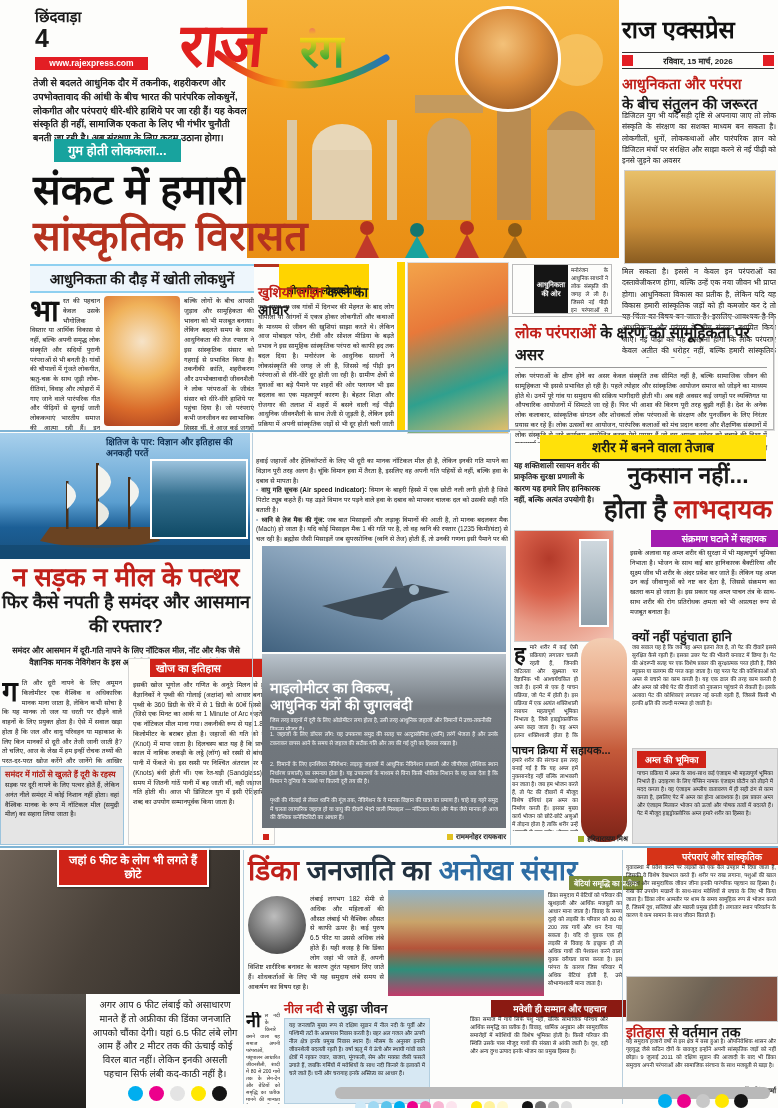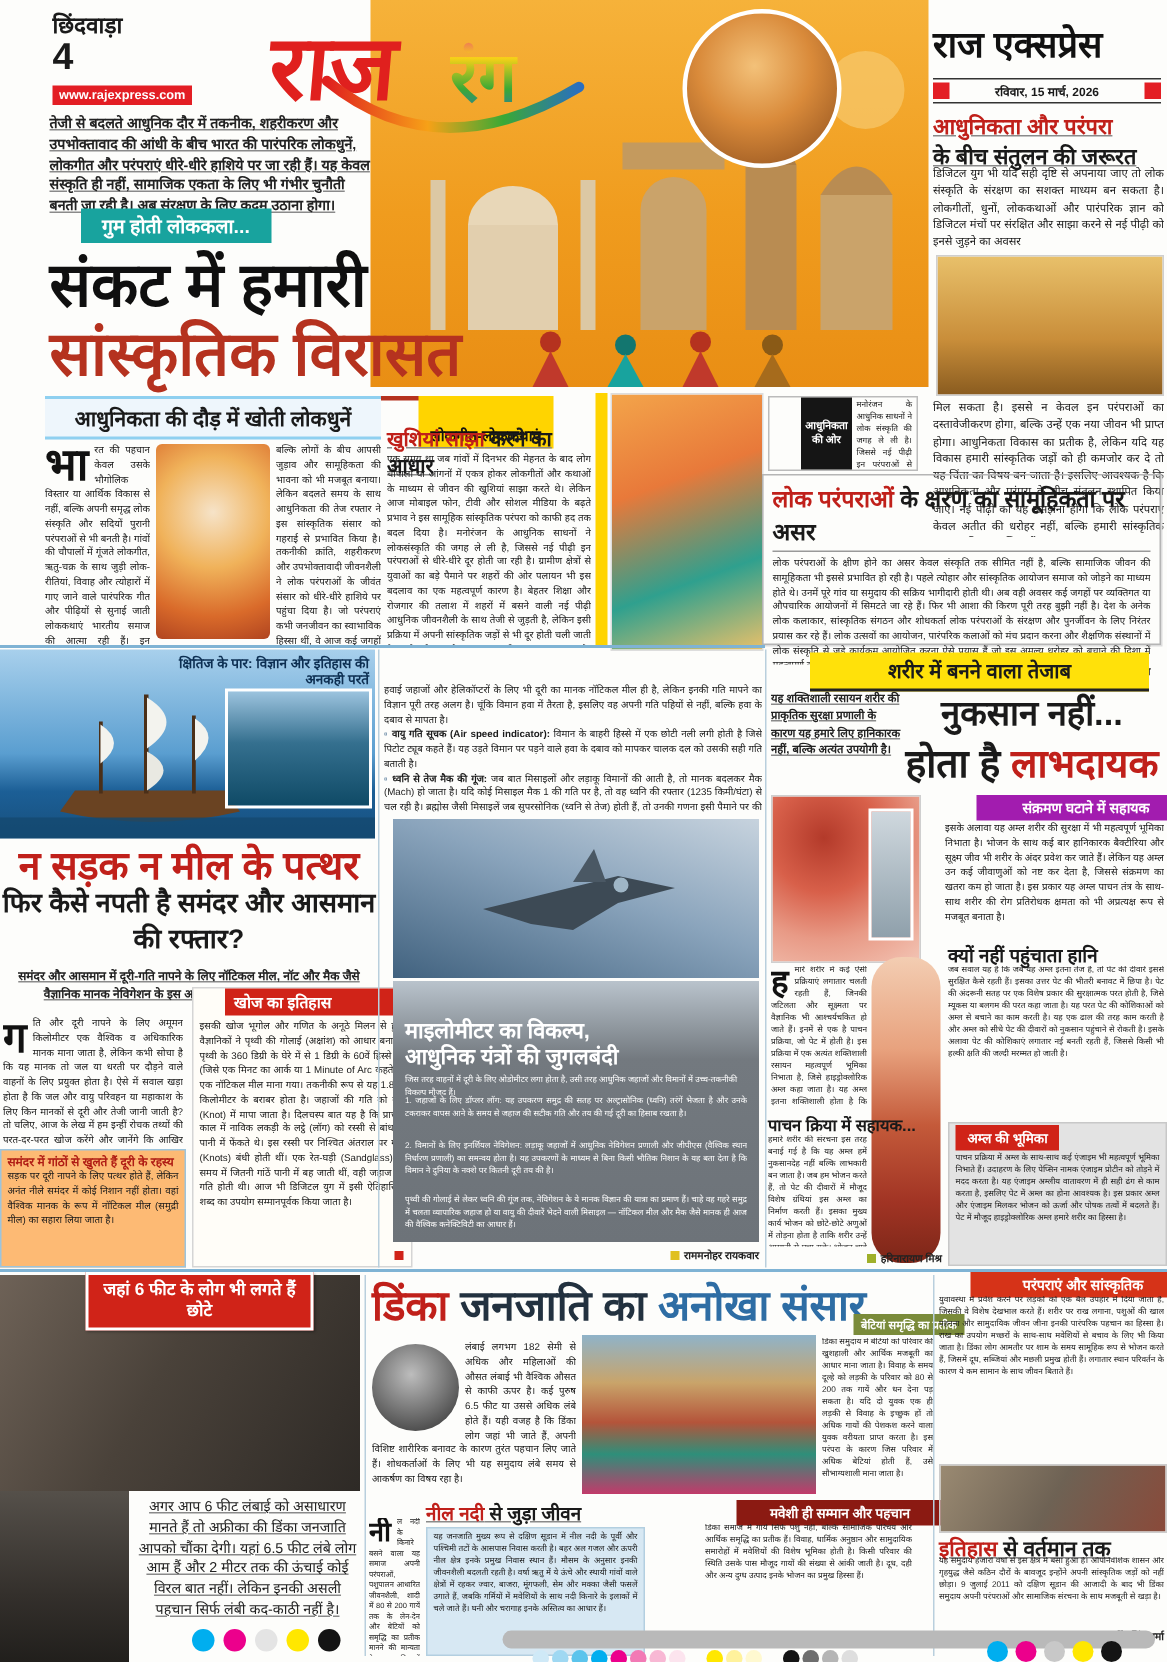--- a/index.html
+++ b/index.html
@@ -10,40 +10,40 @@
   .j{text-align:justify;}
   .c{text-align:center;}
   .b{font-weight:bold;}
   .xb{font-weight:900;}
   .f55{font-size:5.5px;line-height:1.5;}
   .f65{font-size:6.5px;line-height:1.5;}
   .f75{font-size:7.5px;line-height:1.5;}
   .f8{font-size:8px;line-height:1.5;}
   .f95{font-size:9.5px;line-height:1.45;}
   .red{color:#c0201a;}
-  .u{text-decoration:underline;text-decoration-color:#8a8a8a;}
+  .u{text-decoration-color:#8a8a8a;}
   .badge{display:inline-block;color:#fff;font-weight:900;margin-left:21px;}
   .byline{font-size:7px;font-weight:bold;text-align:right;color:#222;}
   .sq{display:inline-block;width:6px;height:6px;margin-right:3px;vertical-align:middle;}
   .dropcap{float:left;font-weight:900;line-height:.85;margin:2px 4px 0 0;color:#111;}
   .rule-v{position:absolute;width:1px;background:#b9cfdd;}
   .rule-h{position:absolute;height:2px;background:#7fb3d4;}
   .imgbox{position:absolute;border:1px solid #cfcfcf;}
   .dot{display:inline-block;border-radius:50%;}
 </style>
 </head>
 <body>
 
 <div id="page">
 
   <div class="abs" style="left:35px;top:6px;">
     <div class="b" style="font-size:15px;">छिंदवाड़ा</div>
     <div class="xb" style="font-size:25px;line-height:1;">4</div>
   </div>
-  <div class="abs c" style="left:35px;top:57px;width:93px;height:13px;background:#e31e24;color:#fff;font-weight:bold;font-size:8.5px;line-height:13px;">www.rajexpress.com</div>
+  <div class="abs c" style="left:35px;top:57px;width:113px;height:13px;background:#e31e24;color:#fff;font-weight:bold;font-size:8.5px;line-height:13px;">www.rajexpress.com</div>
   <div class="abs u f95 b" style="left:33px;top:76px;width:218px;color:#222;">तेजी से बदलते आधुनिक दौर में तकनीक, शहरीकरण और उपभोक्तावाद की आंधी के बीच भारत की पारंपरिक लोकधुनें, लोकगीत और परंपराएं धीरे-धीरे हाशिये पर जा रही हैं। यह केवल संस्कृति ही नहीं, सामाजिक एकता के लिए भी गंभीर चुनौती बनती जा रही है। अब संरक्षण के लिए कदम उठाना होगा।</div>
 
   <div class="abs" style="left:172px;top:0;width:230px;height:110px;z-index:4;">
     <span class="abs xb" style="left:8px;top:2px;font-size:60px;color:#e0201e;transform:skewX(-5deg);">राज</span>
     <span class="abs xb" style="left:128px;top:18px;font-size:46px;background:linear-gradient(180deg,#e82d8e,#f7d117,#3aa935,#2a6fc0);-webkit-background-clip:text;background-clip:text;color:transparent;">रंग</span>
     <svg class="abs" style="left:40px;top:48px;" width="180" height="58">
       <defs>
           <linearGradient id="rg" x1="0" y1="0" x2="1" y2="0">
         <stop offset="0" stop-color="#e0201e"></stop>
             <stop offset=".4" stop-color="#f7a117"></stop>
@@ -139,31 +139,31 @@
       <path d="M40 108 q60 14 120 0 l-10 -14 h-100 z" fill="#6a4322"></path>
       <rect x="96" y="30" width="3" height="66" fill="#4a2f18"></rect>
       <rect x="66" y="48" width="2.5" height="48" fill="#4a2f18"></rect>
       <rect x="128" y="44" width="2.5" height="52" fill="#4a2f18"></rect>
       <path d="M98 32 q26 16 0 34 z" fill="#f3f3ee"></path>
       <path d="M98 68 q22 12 0 26 z" fill="#e9e9e2"></path>
       <path d="M67 50 q18 12 0 26 z" fill="#f3f3ee"></path>
       <path d="M130 46 q18 12 0 28 z" fill="#f3f3ee"></path>
       <path d="M0 112 h250 v14 h-250 z" fill="#14486f" opacity=".8"></path>
     </svg>
-    <div class="abs b" style="right:4px;top:4px;width:140px;text-align:right;font-size:9px;line-height:1.25;color:#0d2f52;">क्षितिज के पार: विज्ञान और इतिहास की अनकही परतें</div>
+    <div class="abs b" style="right:4px;top:4px;width:140px;font-size:9px;line-height:1.25;color:#0d2f52;">क्षितिज के पार: विज्ञान और इतिहास की अनकही परतें</div>
     <div class="abs" style="right:2px;top:26px;width:94px;height:76px;border:2px solid #fff;background:linear-gradient(180deg,#9cc3de 0%,#35708f 45%,#0f4a66 100%);"></div>
   </div>
   <div class="abs c xb red" style="left:0;top:558px;width:252px;font-size:26px;">न सड़क न मील के पत्थर</div>
   <div class="abs c xb" style="left:0;top:590px;width:252px;font-size:18px;line-height:1.35;">फिर कैसे नपती है समंदर और आसमान की रफ्तार?</div>
   <div class="abs c u f8 b clip" style="left:2px;top:645px;width:248px;height:30px;color:#222;">समंदर और आसमान में दूरी-गति नापने के लिए नॉटिकल मील, नॉट और मैक जैसे वैज्ञानिक मानक नेविगेशन के इस अनदेखे विज्ञान का रहस्य खोलते हैं।</div>
   <div class="abs j f65 clip" style="left:2px;top:678px;width:120px;height:86px;">
     <span class="dropcap" style="font-size:28px;">ग</span>
     <span>ति और दूरी नापने के लिए अमूमन किलोमीटर एक वैश्विक व अधिकारिक मानक माना जाता है, लेकिन कभी सोचा है कि यह मानक तो जल या धरती पर दौड़ने वाले वाहनों के लिए प्रयुक्त होता है। ऐसे में सवाल खड़ा होता है कि जल और वायु परिवहन या महाकाश के लिए किन मानकों से दूरी और तेजी जानी जाती है? तो चलिए, आज के लेख में हम इन्हीं रोचक तथ्यों की परत-दर-परत खोज करेंगे और जानेंगे कि आखिर हवाई और जल वाहनों की दूरी और स्पीड कैसे व किन मानकों से तय की जाती है।</span>
   </div>
-  <div class="abs clip" style="left:0;top:766px;width:124px;height:79px;background:#fdba74;border:1px solid #9cc4dd;padding:3px 4px;box-sizing:border-box;">
+  <div class="abs clip" style="left:0;top:766px;width:124px;height:79px;background:#e5e5e5;border:1px solid #9cc4dd;padding:3px 4px;box-sizing:border-box;">
     <div class="b" style="font-size:8px;color:#b01c14;line-height:1.25;">समंदर में गांठों से खुलते हैं दूरी के रहस्य</div>
     <div class="j f65">सड़क पर दूरी नापने के लिए पत्थर होते हैं, लेकिन अनंत नीले समंदर में कोई निशान नहीं होता। वहां वैश्विक मानक के रूप में नॉटिकल मील (समुद्री मील) का सहारा लिया जाता है।</div>
   </div>
   <div class="abs" style="left:128px;top:658px;width:147px;height:187px;border:1px solid #d5d5d5;background:#fffdf8;box-sizing:border-box;">
     <div class="badge" style="display:block;background:#d02318;font-size:10.5px;padding:2px 6px;">खोज का इतिहास</div>
     <div class="j f65 clip" style="padding:3px 4px;height:160px;">इसकी खोज भूगोल और गणित के अनूठे मिलन से हुई। वैज्ञानिकों ने पृथ्वी की गोलाई (अक्षांश) को आधार बनाया। पृथ्वी के 360 डिग्री के घेरे में से 1 डिग्री के 60वें हिस्से को (जिसे एक मिनट का आर्क या 1 Minute of Arc कहते हैं) एक नॉटिकल मील माना गया। तकनीकी रूप से यह 1.852 किलोमीटर के बराबर होता है। जहाजों की गति को नॉट (Knot) में मापा जाता है। दिलचस्प बात यह है कि प्राचीन काल में नाविक लकड़ी के लट्ठे (लॉग) को रस्सी से बांधकर पानी में फेंकते थे। इस रस्सी पर निश्चित अंतराल पर गांठें (Knots) बंधी होती थीं। एक रेत-घड़ी (Sandglass) के समय में जितनी गांठें पानी में बह जाती थीं, वही जहाज की गति होती थी। आज भी डिजिटल युग में इसी ऐतिहासिक शब्द का उपयोग सम्मानपूर्वक किया जाता है।</div>
     <span class="abs" style="right:5px;bottom:4px;width:6px;height:6px;background:#d02318;"></span>
   </div>
 
   <div class="abs j f65 clip" style="left:256px;top:456px;width:252px;height:88px;">

